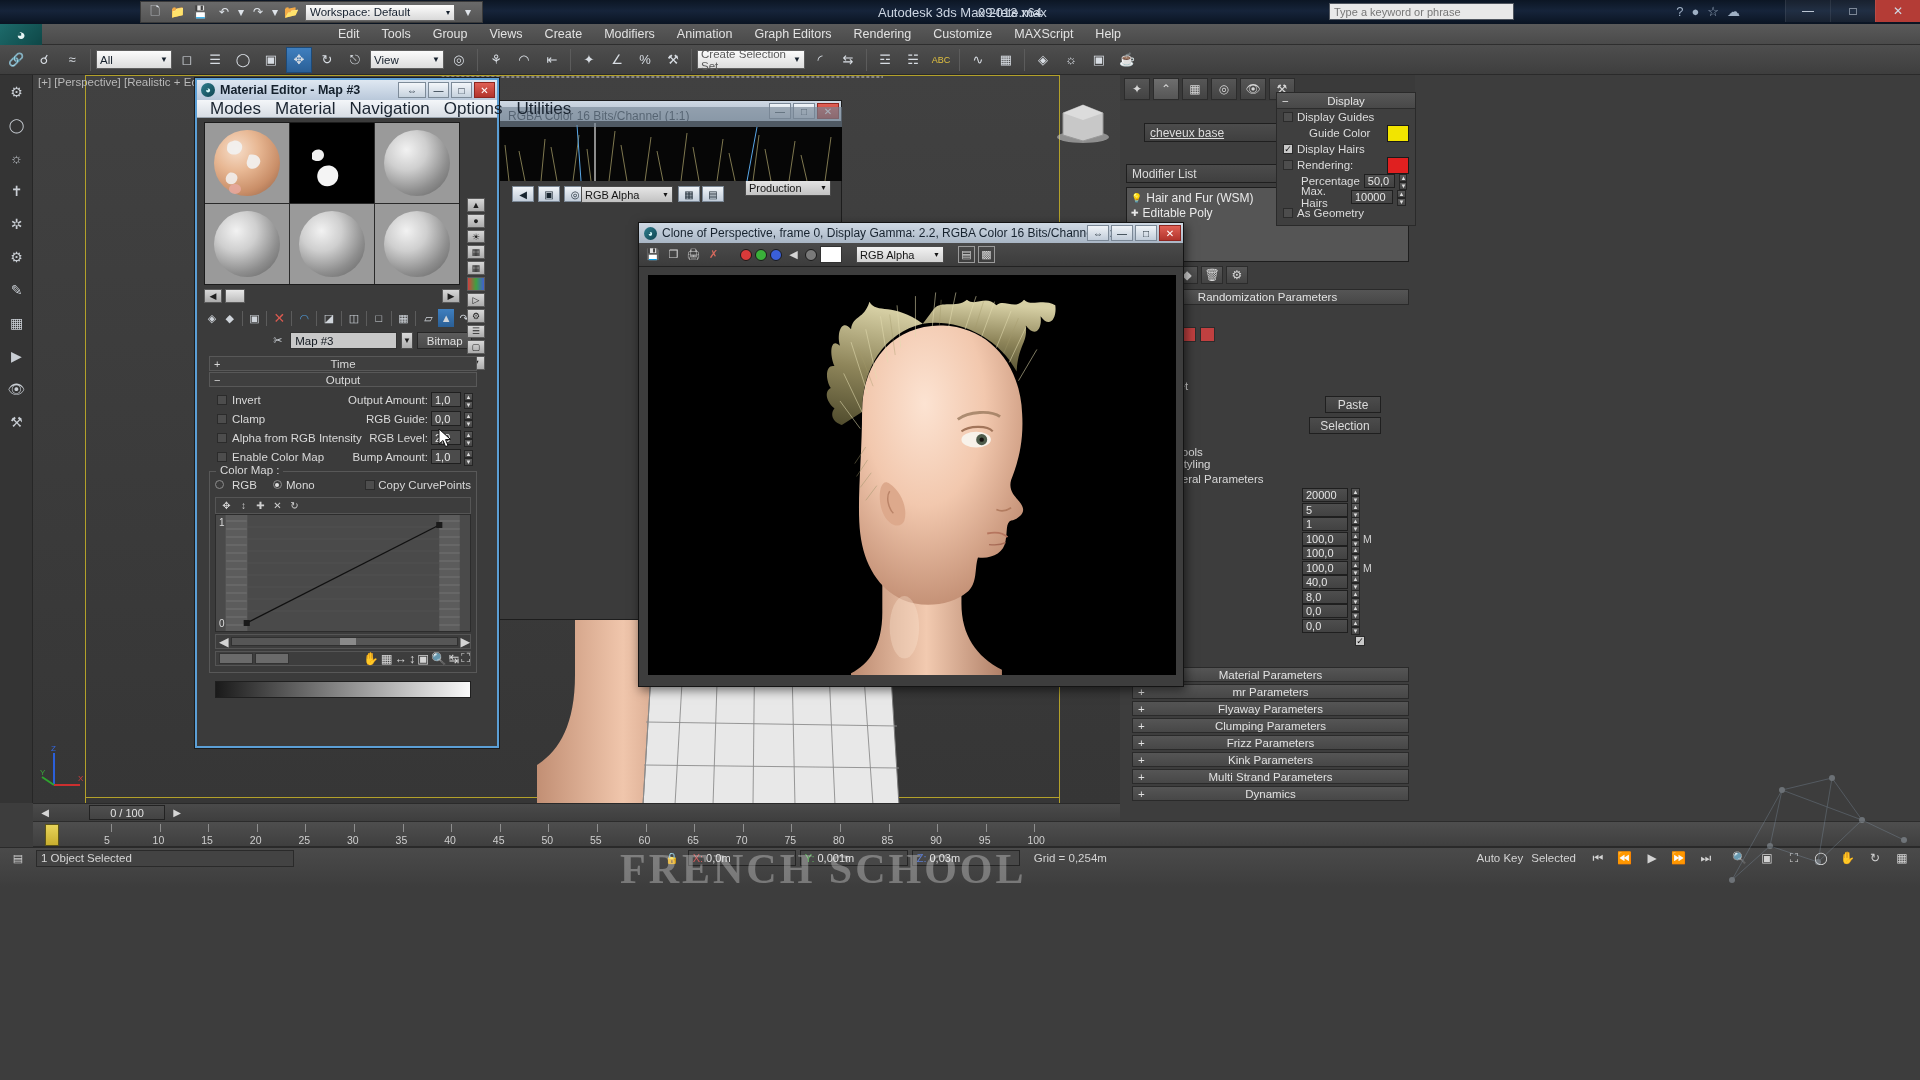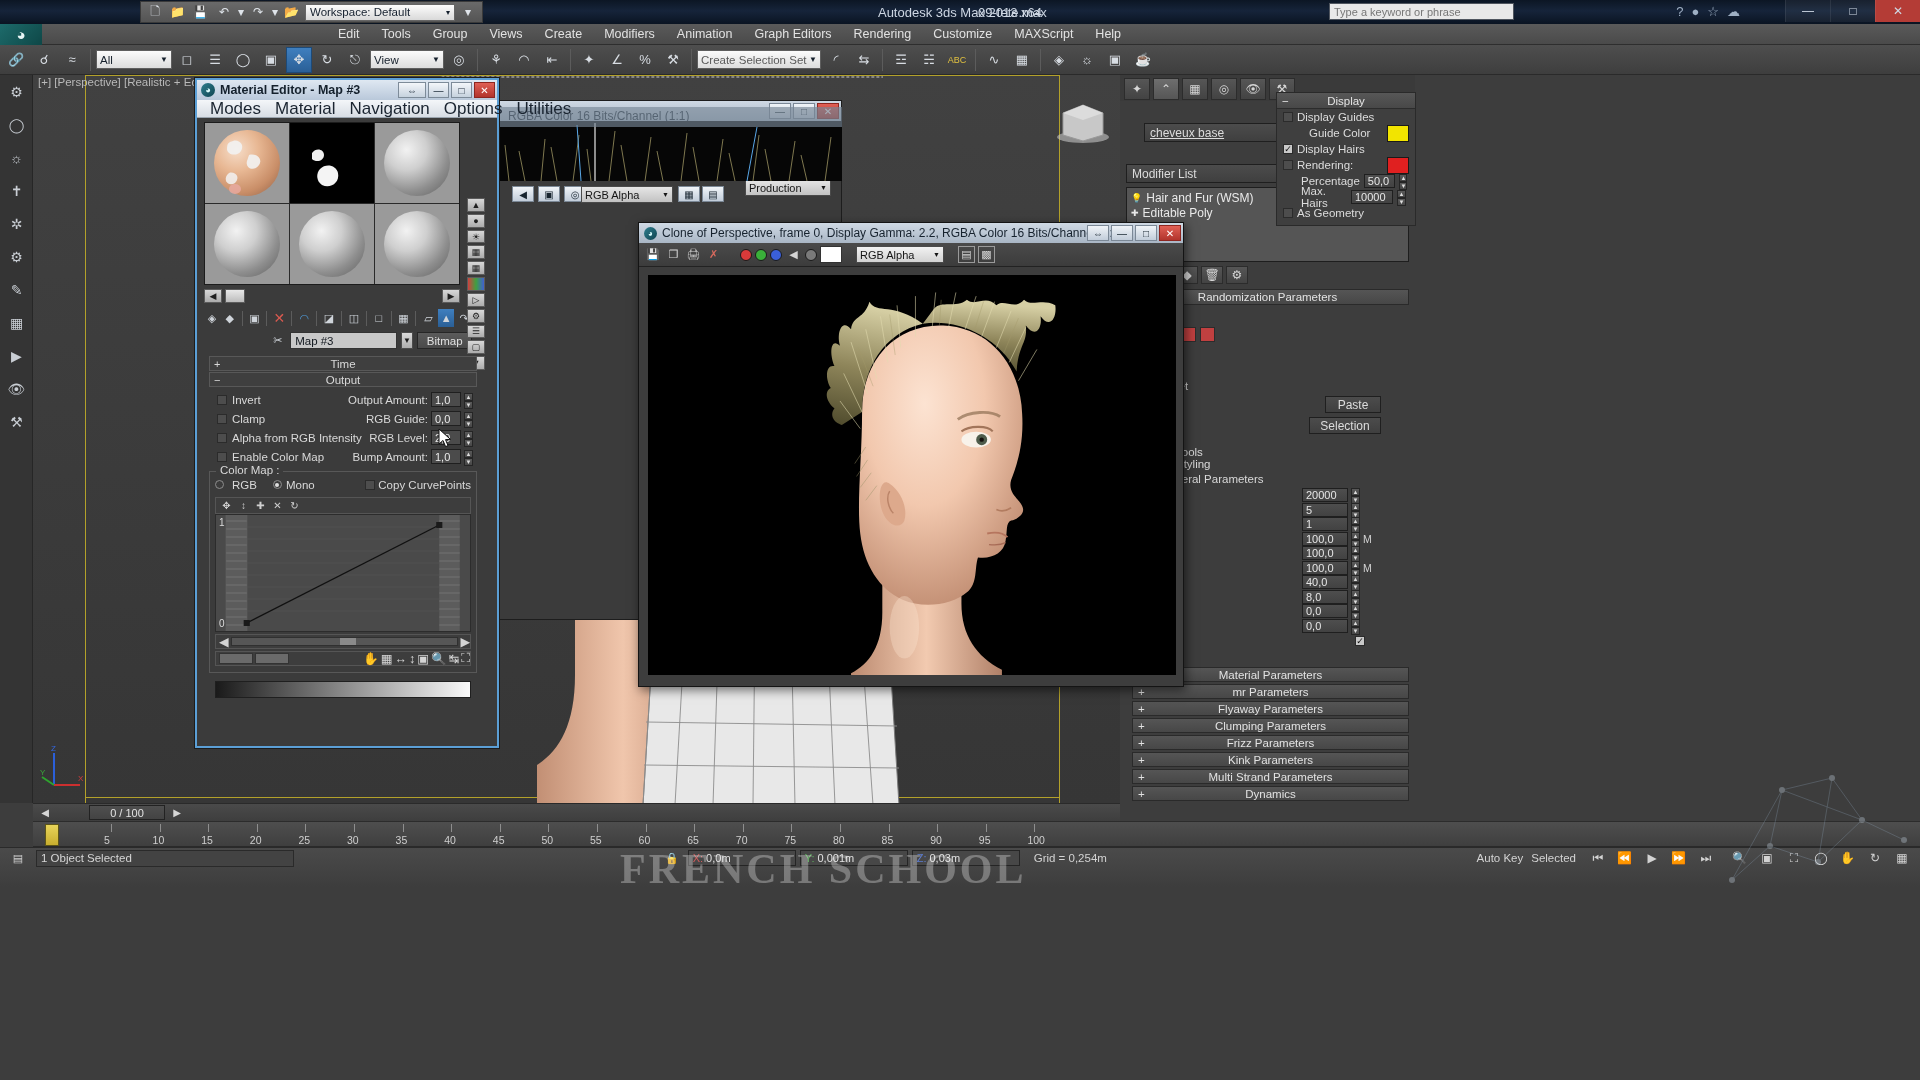--- a/index.html
+++ b/index.html
@@ -392,21 +392,21 @@
   <div class="tsep"></div>
   <div class="tbtn">⚘</div>
   <div class="tbtn">◠</div>
   <div class="tbtn">⇤</div>
   <div class="tsep"></div>
   <div class="tbtn">✦</div>
   <div class="tbtn">∠</div>
   <div class="tbtn">%</div>
   <div class="tbtn">⚒</div>
   <div class="tsep"></div>
-  <div class="tdrop" style="width:124px">
+  <div class="tdrop" style="width:108px">
     <span style="color:#5a5a5a">Create Selection Set</span>
     <span style="font-size:8px">▼</span>
   </div>
   <div class="tbtn">◜</div>
   <div class="tbtn">⇆</div>
   <div class="tsep"></div>
   <div class="tbtn">☲</div>
   <div class="tbtn">☵</div>
   <div class="tbtn" style="font-size:9px;color:#e0c040">ABC</div>
   <div class="tsep"></div>

